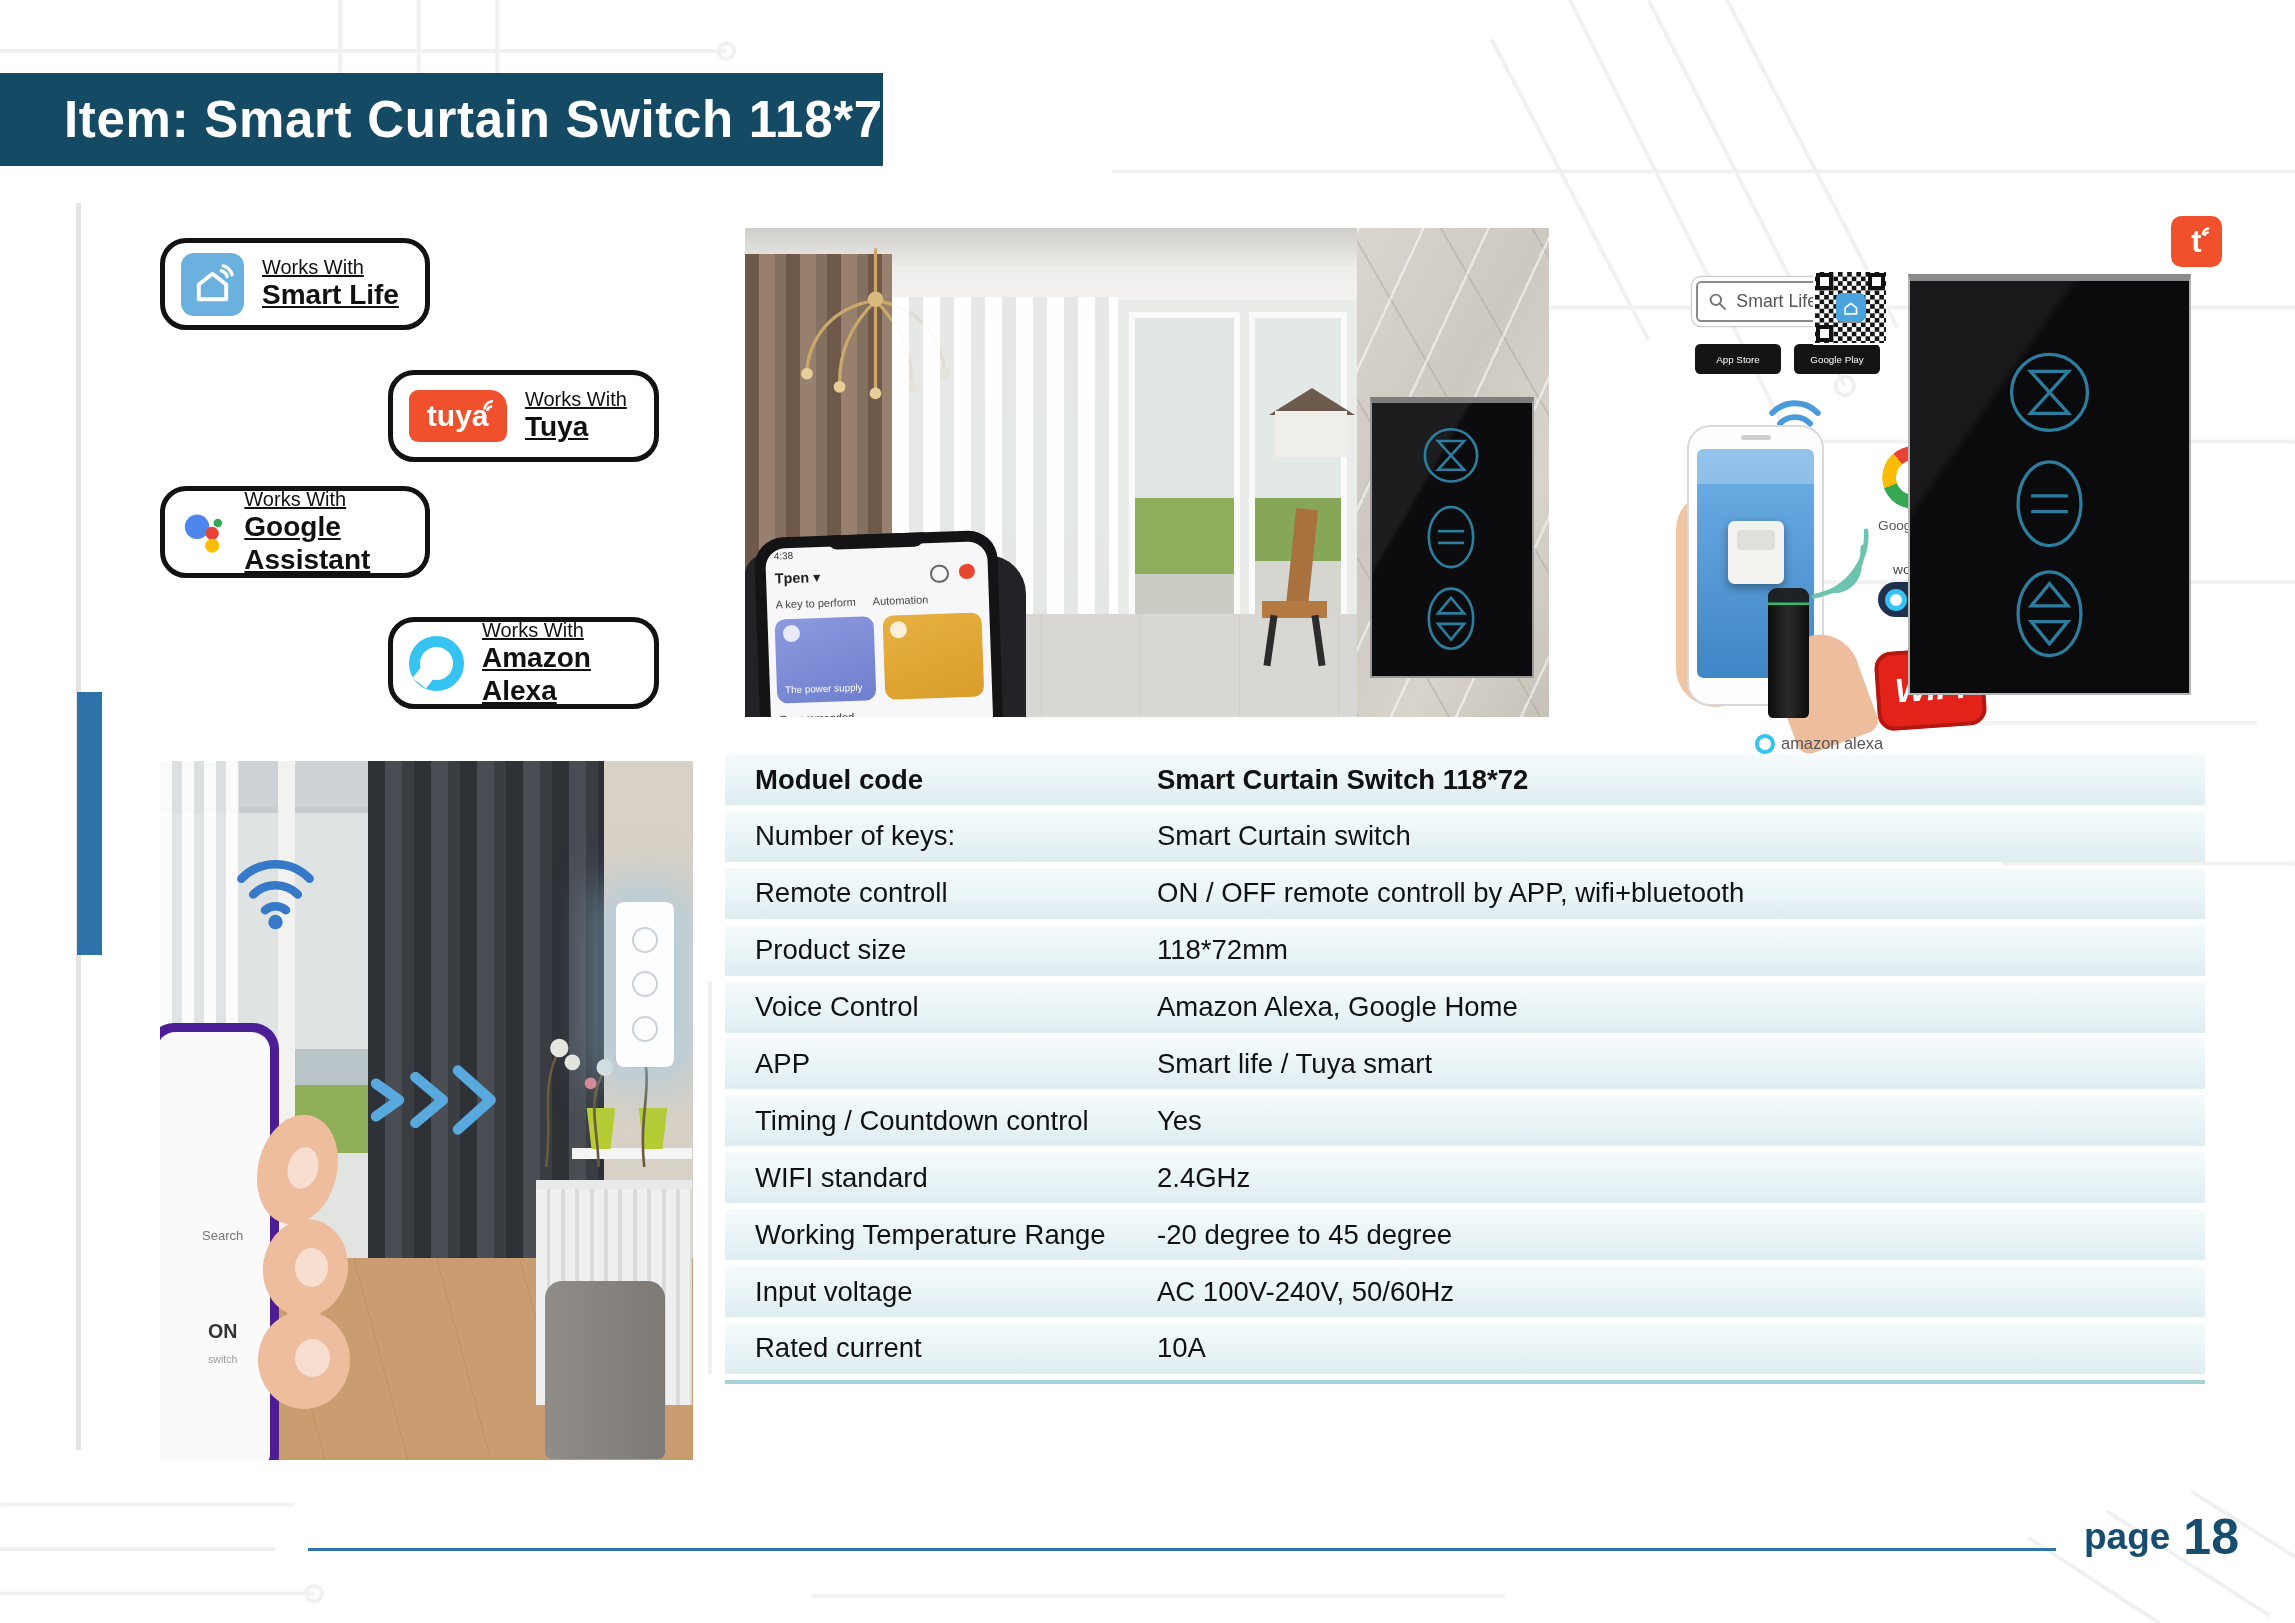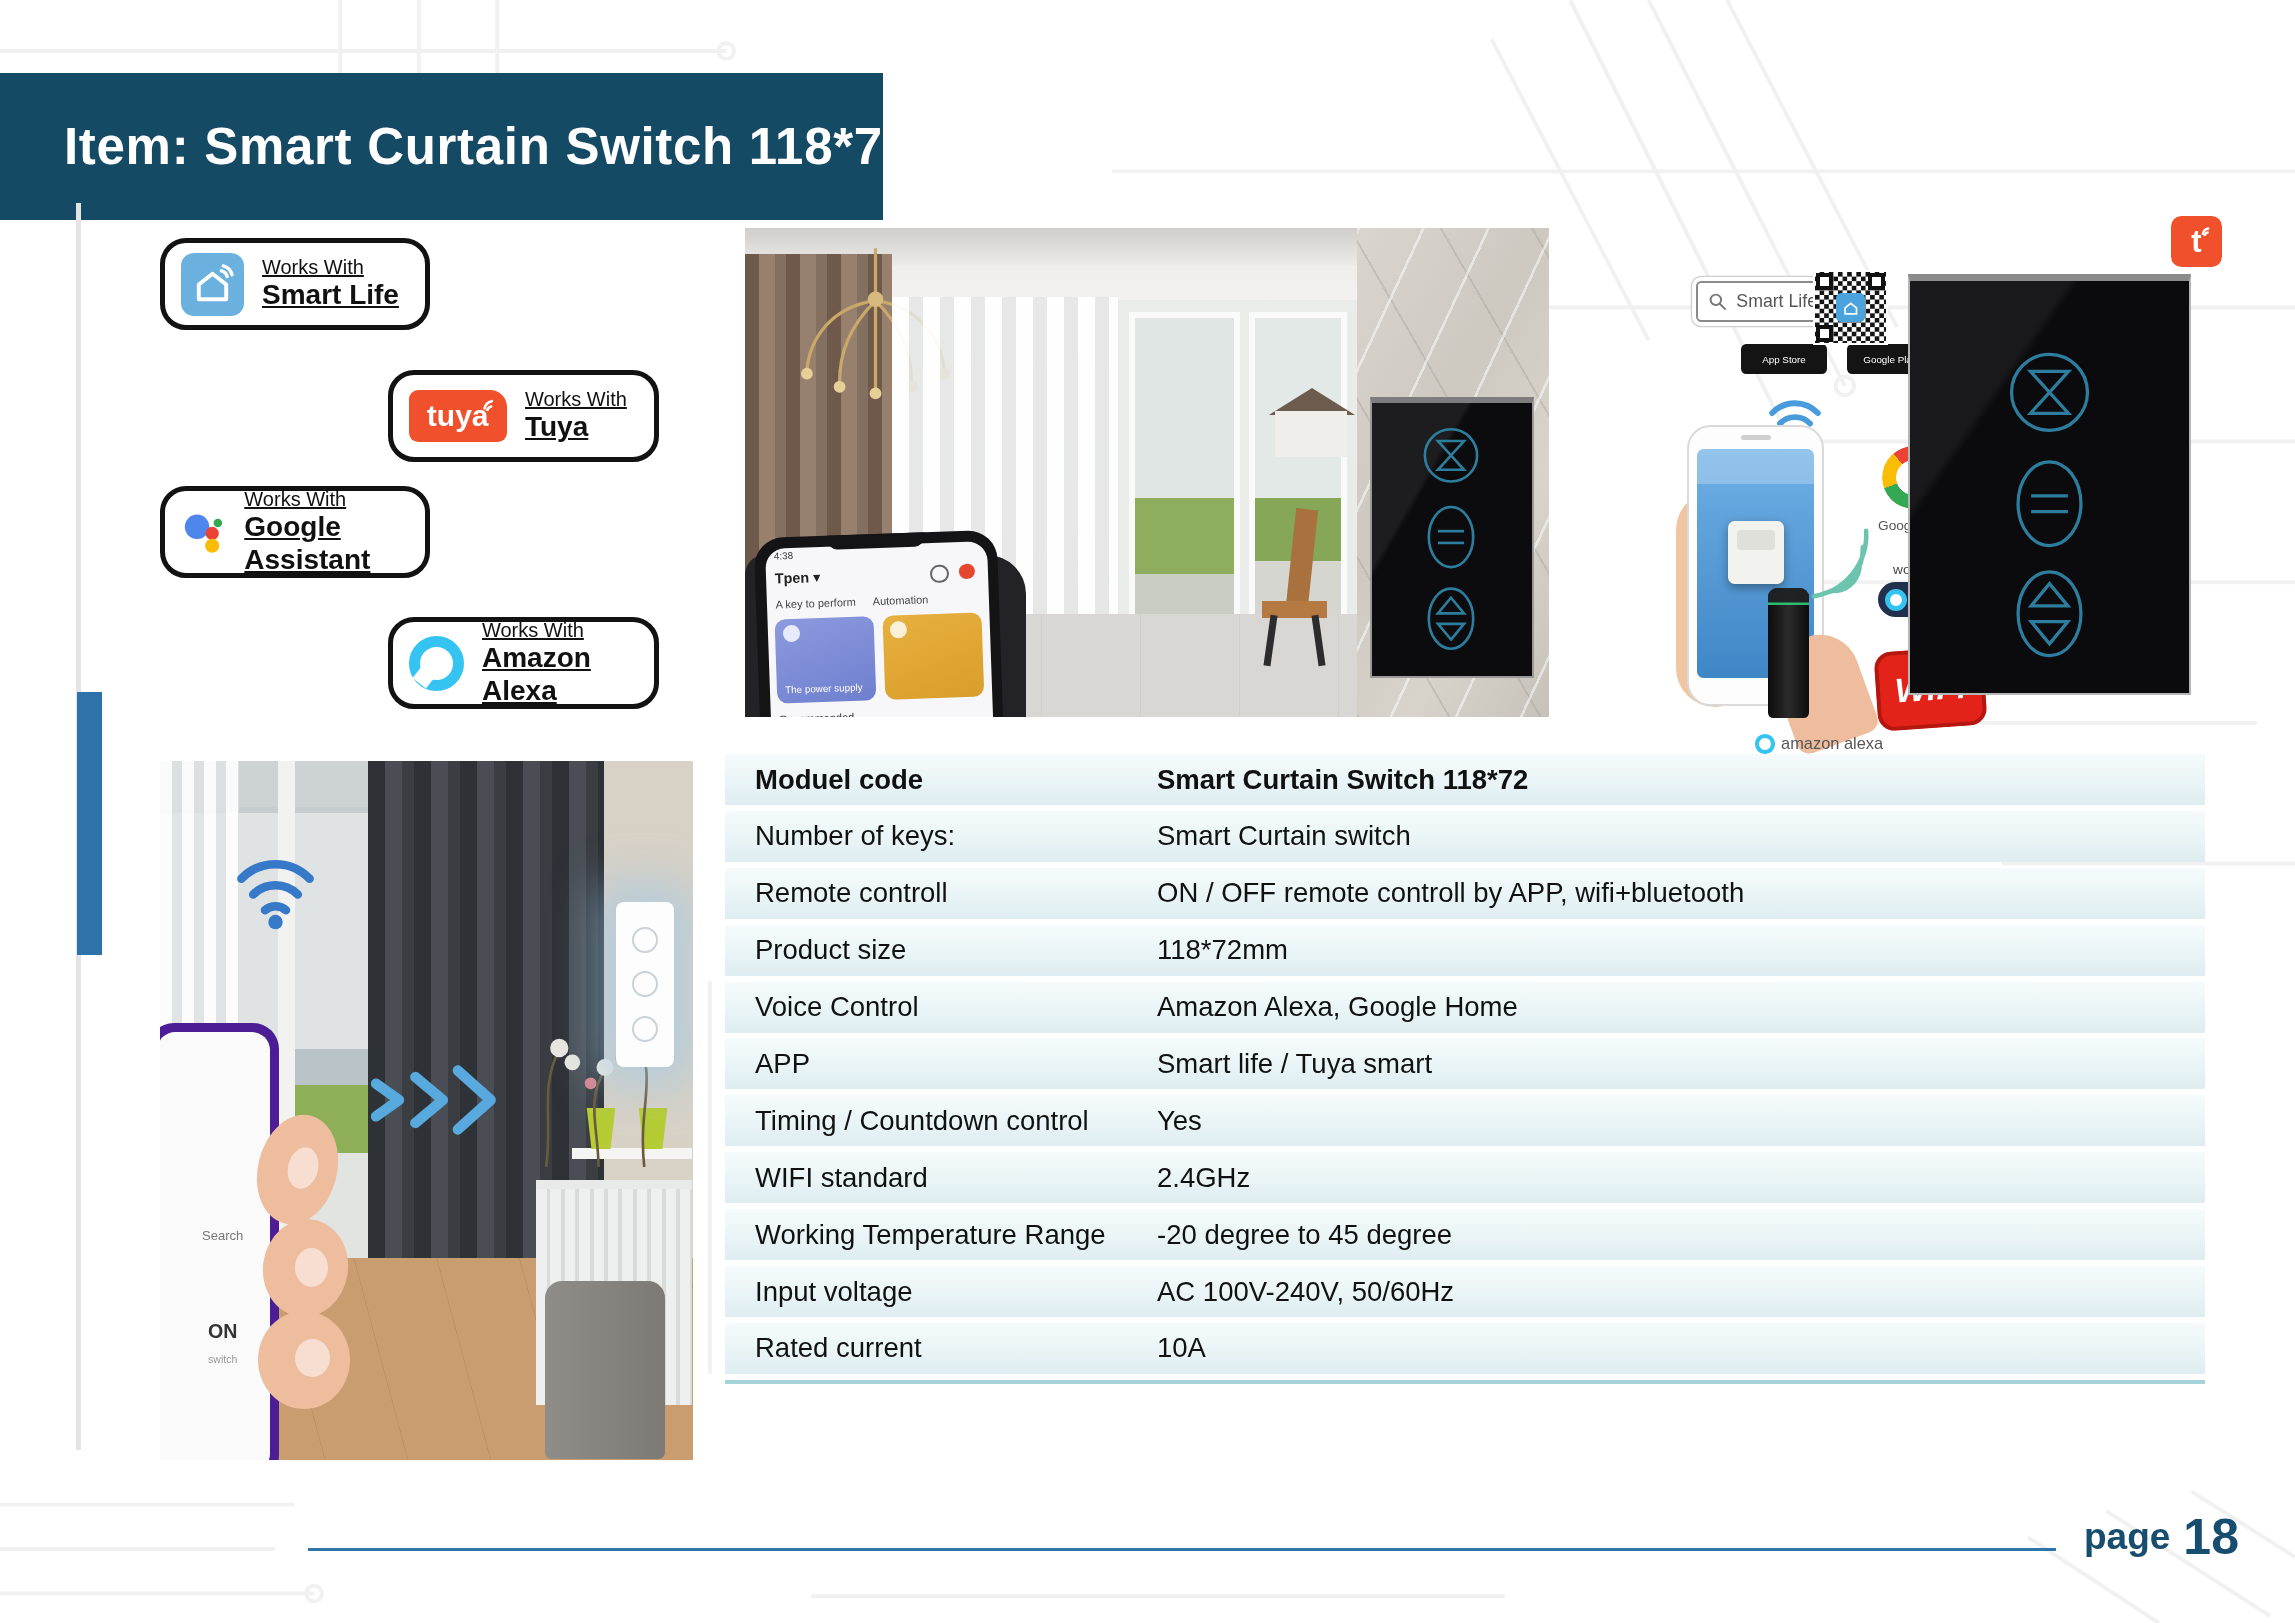--- a/index.html
+++ b/index.html
@@ -3,21 +3,21 @@
 <meta charset="utf-8">
 <style>
   html,body{margin:0;padding:0;background:#fff;}
   #canvas{position:relative;width:2295px;height:1623px;background:#ffffff;overflow:hidden;
           font-family:"Liberation Sans","DejaVu Sans",sans-serif;color:#111;}
   .abs{position:absolute;}
   
   #circuit{position:absolute;left:0;top:0;width:2295px;height:1623px;}
   #circuit path,#circuit circle,#circuit line{stroke:#f1f1f1;stroke-width:6;fill:none;}
   
-  .header{left:0;top:73px;width:883px;height:147px;background:#154a64;display:flex;align-items:center;}
+  .header{left:0;top:73px;width:883px;height:93px;background:#154a64;display:flex;align-items:center;}
   .header span{color:#fff;font-size:51px;font-weight:700;padding-left:64px;letter-spacing:0.7px;white-space:nowrap;}
   
   .vline{left:76px;top:203px;width:5.2px;height:1247px;background:#e4e4e4;}
   .bluebar{left:77px;top:692px;width:25px;height:263px;background:#2d72a8;}
   
   .badge{background:#fff;border:5.2px solid #121212;border-radius:26px;display:flex;align-items:center;gap:18.3px;padding:0 15.7px;box-sizing:border-box;}
   .badge .txt{display:flex;flex-direction:column;line-height:1.15;text-decoration:underline;}
   .badge .l1{font-size:20px;color:#111;}
   .badge .l2{font-size:28px;font-weight:700;color:#111;}
   .b1{left:160px;top:238px;width:270px;height:92px;}
@@ -87,21 +87,21 @@
   .card2{left:115px;background:linear-gradient(160deg,#e7b13f,#d99d2b);}
   .app-rec{position:absolute;left:9.2px;top:165px;font-size:11px;color:#333;}
   
   .rp{left:1682px;top:216px;width:589px;height:523px;}
   .tuyatile{position:absolute;left:489px;top:0;width:51px;height:51px;background:#f0502b;border-radius:10.5px;color:#fff;
             font-size:31px;font-weight:700;display:flex;align-items:center;justify-content:center;}
   .tuyatile svg{position:absolute;right:6.5px;top:6.5px;}
   .searchbar{position:absolute;left:14.4px;top:65px;width:178px;height:41px;border:2.6px solid #8a8a8a;border-radius:5.2px;box-shadow:0 0 0 3.9px #fff,0 0 0 5.2px #cfcfcf;
              display:flex;align-items:center;gap:9.2px;padding:0 9.2px;box-sizing:border-box;background:#fff;}
   .searchbar .stxt{font-size:17.7px;color:#555;}
-  .appbadges{position:absolute;left:13px;top:128px;display:flex;gap:20px;margin-left:46px;}
+  .appbadges{position:absolute;left:13px;top:128px;display:flex;gap:13px;}
   .appbadge{width:86px;height:30px;background:#141414;border-radius:5.2px;color:#fff;font-size:9.8px;display:flex;align-items:center;justify-content:center;gap:3.9px;}
   .qr{position:absolute;left:131px;top:54px;width:71px;height:71px;background:repeating-conic-gradient(#141414 0% 25%,#fff 0% 50%) 0 0/9.2px 9.2px;border:2.6px solid #fff;}
   .finder{position:absolute;width:17px;height:17px;border:4.6px solid #111;background:#fff;box-sizing:border-box;}
   .qr .f1{left:1.3px;top:1.3px;} .qr .f2{right:1.3px;top:1.3px;} .qr .f3{left:1.3px;bottom:1.3px;}
   .qr .qc{position:absolute;left:21px;top:21px;width:29px;height:29px;background:#4aa3dc;border-radius:5.2px;display:flex;align-items:center;justify-content:center;}
   .wifi-blue{position:absolute;left:77px;top:171px;}
   .hand-rp{position:absolute;left:-6.5px;top:275px;width:79px;height:216px;background:#f0c5a2;border-radius:39px;}
   .phone-rp{position:absolute;left:5.2px;top:209px;width:137px;height:281px;background:#fdfdfd;border-radius:23.6px;border:2px solid #d9d9d9;box-sizing:border-box;}
   .phone-rp .spk{position:absolute;left:50%;top:7.9px;transform:translateX(-50%);width:30px;height:5.2px;background:#cfcfcf;border-radius:2.6px;}
   .phone-rp .sc{position:absolute;left:7.9px;top:22px;right:7.9px;bottom:26px;background:linear-gradient(180deg,#6fb0e6,#3f86c6);border-radius:6.5px;}

